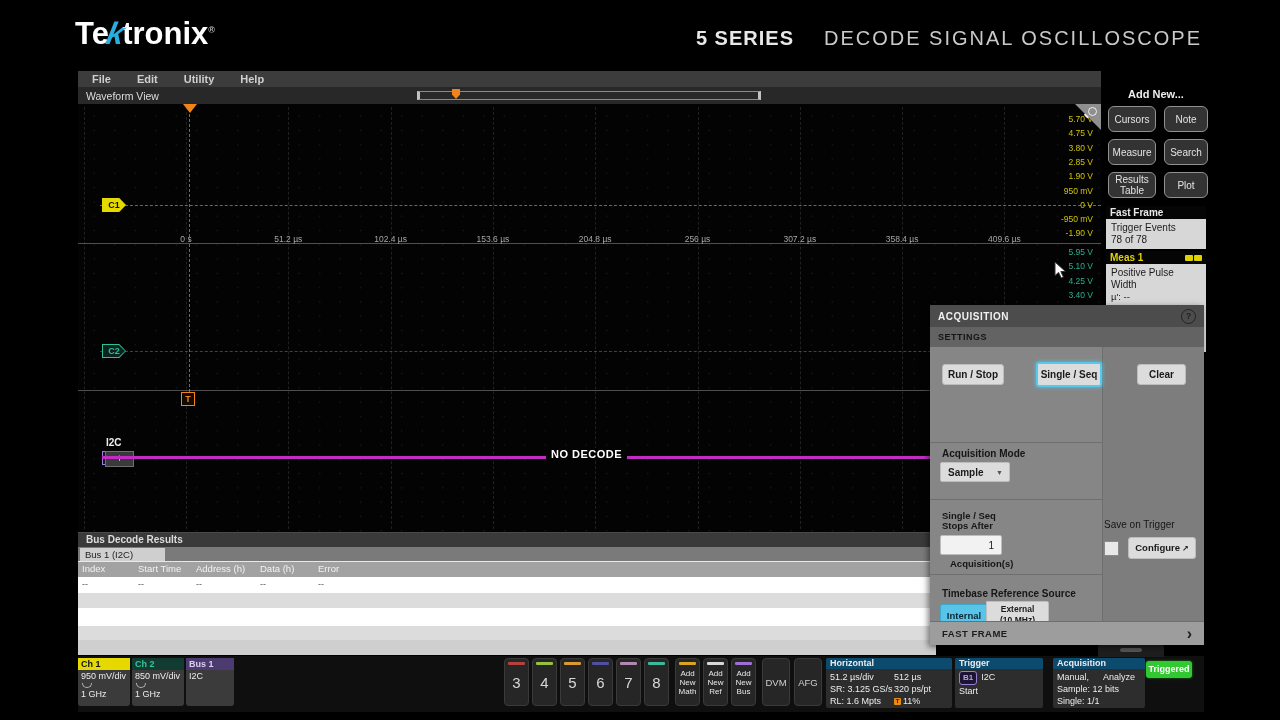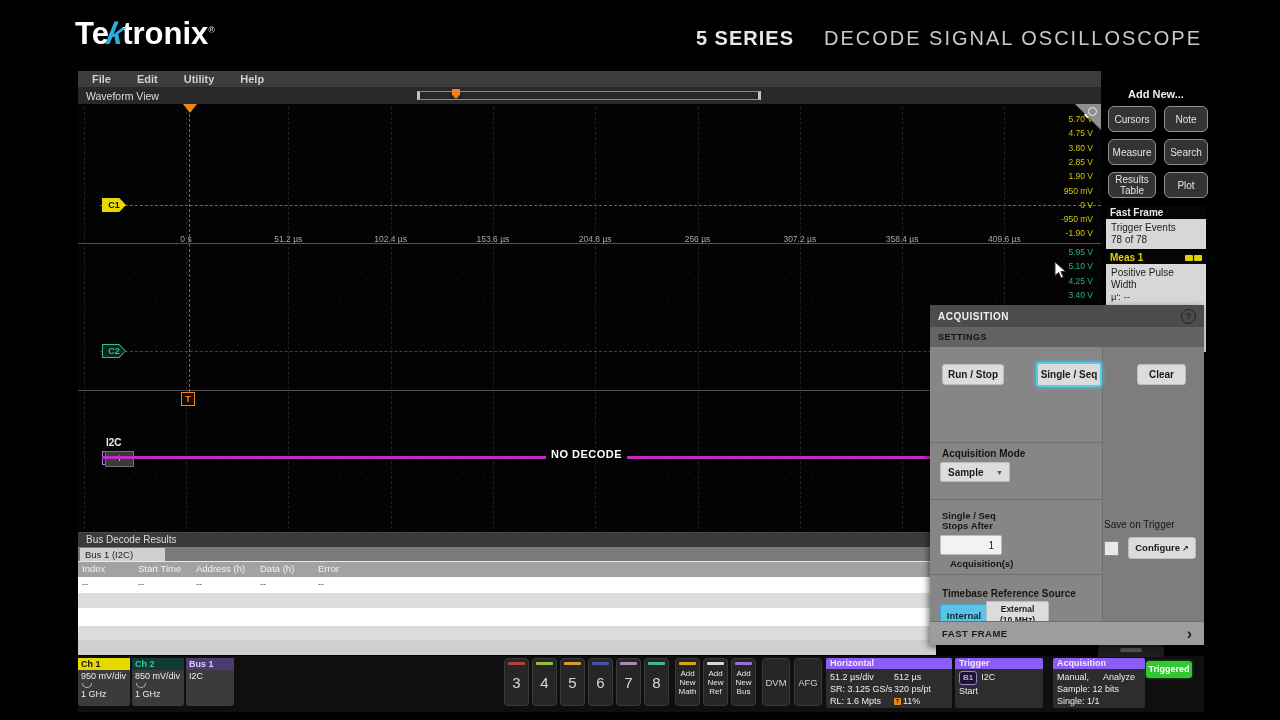--- a/index.html
+++ b/index.html
@@ -87,21 +87,21 @@
   #btn-config{position:absolute;left:198px;top:190px;width:66px;height:20px;background:#dcdcdc;border:1px solid #bdbdbd;border-radius:3px;color:#1a1a1a;font-size:9.5px;font-weight:bold;line-height:20px;text-align:center;}
   #btn-config .ext{font-size:8px;margin-left:2px;}
   #tgl-internal{position:absolute;left:10px;top:257px;width:46px;height:21px;background:#57c4e8;border:1px solid #3fa8cc;border-radius:2px 0 0 2px;color:#0d2733;font-size:9.5px;font-weight:bold;text-align:center;line-height:21px;}
   #tgl-external{position:absolute;left:56px;top:254px;width:63px;height:25px;background:#dcdcdc;border:1px solid #bdbdbd;border-radius:0 2px 2px 0;color:#1a1a1a;font-size:8.5px;font-weight:bold;text-align:center;line-height:11px;padding-top:2px;box-sizing:border-box;}
   #acq-fastframe{position:absolute;left:0;right:0;bottom:0;height:23px;background:#9d9d9d;display:flex;align-items:center;justify-content:space-between;padding:0 12px;border-top:1px solid #6f6f6f;}
   #ff-label{font-size:9.5px;font-weight:bold;color:#1c1c1c;letter-spacing:.5px;}
   #ff-chevron{font-size:16px;font-weight:bold;color:#1c1c1c;line-height:16px;}
 
   
   #busresults{left:78px;top:533px;width:858px;height:122px;background:#e9e9e9;z-index:1;}
-  #bdr-title{height:14px;background:#3a3a3a;color:#dcdcdc;font-size:10px;font-weight:normal;padding:1px 0 0 8px;box-sizing:border-box;}
+  #bdr-title{height:14px;background:#3a3a3a;color:#dcdcdc;font-size:10px;font-weight:bold;padding:1px 0 0 8px;box-sizing:border-box;}
   #bdr-tabs{height:14px;background:#7a7a7a;}
   #bdr-tab{position:absolute;left:2px;top:15px;width:80px;height:13px;background:#cfcfcf;color:#222;font-size:9.5px;text-align:left;padding-left:5px;line-height:13px;}
   #bdr-header{position:absolute;left:0;top:29px;right:0;height:15px;background:#a2a2a2;}
   #bdr-header span{position:absolute;top:1px;font-size:9.5px;color:#f2f2f2;}
   .bdr-row{position:absolute;left:0;right:0;}
   .bdr-row span{position:absolute;top:2px;font-size:9px;color:#555;}
   #bdr-row1{top:44px;height:16px;background:#fff;}
   #bdr-row2{top:60px;height:15px;background:#dcdcdc;}
   #bdr-row3{top:75px;height:18px;background:#fff;}
   #bdr-row4{top:93px;height:14px;background:#dcdcdc;}
@@ -121,21 +121,21 @@
   .probe{display:block;width:8px;height:4px;border:1px solid #b5b5b5;border-top:none;border-radius:0 0 8px 8px;margin:1px 0 1px 1px;}
   #num-buttons{position:absolute;left:426px;top:2px;display:flex;gap:3px;}
   .numbtn{width:23px;height:46px;background:#262626;border:1px solid #3a3a3a;border-radius:4px;position:relative;color:#d8d8d8;font-size:15px;display:flex;align-items:center;justify-content:center;}
   .numbtn .stripe{position:absolute;top:3px;left:3px;right:3px;height:2.5px;border-radius:1px;}
   #add-buttons{position:absolute;left:597px;top:2px;display:flex;gap:3px;}
   .addbtn{width:23px;height:46px;background:#262626;border:1px solid #3a3a3a;border-radius:4px;position:relative;color:#e8e8e8;font-size:8px;line-height:9px;display:flex;align-items:center;justify-content:center;text-align:center;white-space:pre-line;}
   .addbtn .stripe{position:absolute;top:3px;left:3px;right:3px;height:2.5px;border-radius:1px;}
   .utilbtn{position:absolute;top:2px;width:26px;height:46px;background:#262626;border:1px solid #3a3a3a;border-radius:4px;color:#cfcfcf;font-size:9.5px;display:flex;align-items:center;justify-content:center;}
   #dvm{left:684px;} #afg{left:716px;}
   .infotile{position:absolute;top:2px;background:#2d2d2d;border-radius:2px;overflow:hidden;}
-  .infotile .hd{height:11px;background:#8b5cf6;color:#ececec;font-size:9px;font-weight:bold;padding:0 4px;line-height:11px;}
+  .infotile .hd{height:11px;background:#0c4a6e;color:#ececec;font-size:9px;font-weight:bold;padding:0 4px;line-height:11px;}
   .infotile .bd{padding:2px 4px;font-size:9px;color:#ececec;line-height:12px;position:relative;}
   #horiztile{left:748px;width:126px;height:50px;}
   #horiztile .c2{position:absolute;left:68px;}
   #posicon{display:inline-block;width:7px;height:7px;background:#e8891a;color:#3a2000;font-size:6px;font-weight:bold;text-align:center;line-height:7px;vertical-align:1px;margin-right:2px;border-radius:1px;}
   #trigtile{left:877px;width:88px;height:50px;}
   #b1chip{display:inline-block;border:1px solid #9b7fd4;border-radius:3px;color:#b9a0e8;font-size:8px;font-weight:bold;padding:0 3px;margin-right:4px;background:#1d1433;}
   #acqtile{left:975px;width:92px;height:50px;}
   #acqtile .sp{display:inline-block;width:14px;}
   #triggered{position:absolute;left:1068px;top:5px;width:46px;height:17px;background:#31c831;border-radius:3px;color:#fff;font-size:9px;font-weight:bold;text-align:center;line-height:17px;box-shadow:0 0 3px #1a7a1a;}
   #peek{position:absolute;left:1020px;top:-12px;width:66px;height:13px;background:#1e1e1e;border-radius:4px 4px 0 0;}

